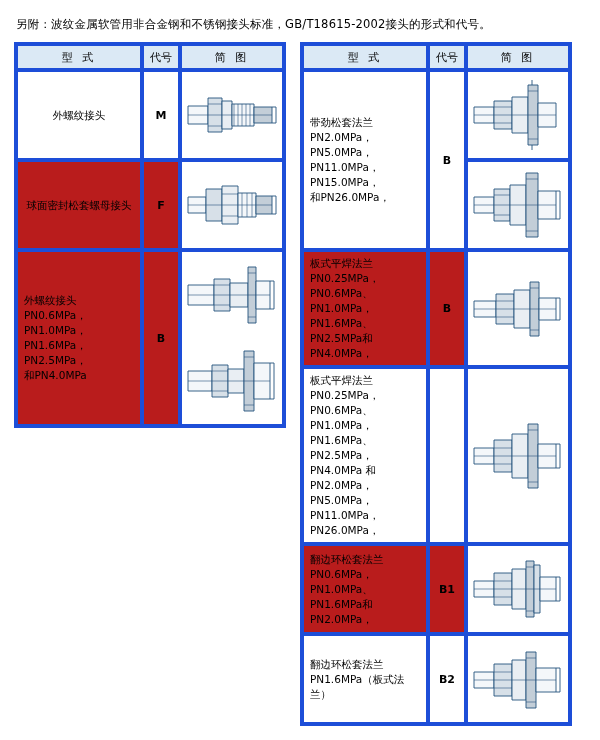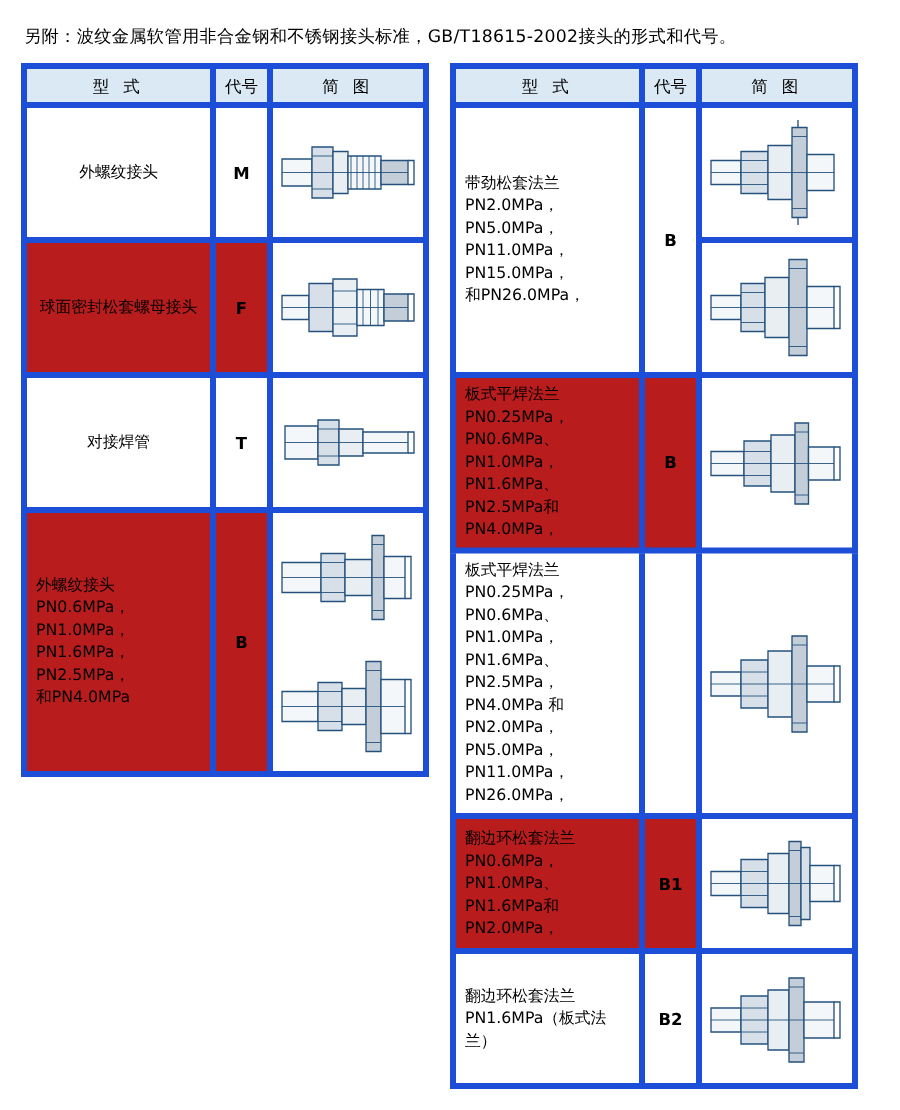--- a/index.html
+++ b/index.html
@@ -150,37 +150,20 @@
                 <path class="ln2" d="M38 20 h16 M38 42 h16"></path>
                 <path class="ln2" d="M58 19 v24 M63 19 v24 M68 19 v24"></path>
                 <path class="ln" d="M88 22 h4 v18 h-4"></path>
               </svg>
             </div>
           </td>
         </tr>
 
 
 
-        <tr class="white">
-          <td class="type center">对接焊管</td>
-          <td class="code">T</td>
-          <td class="fig">
-            <div class="fig-wrap">
-              <svg width="96" height="62" viewBox="0 0 96 62">
-                <path class="fl-light" d="M6 20 h22 v22 H6 z"></path>
-                <path class="fl-mid" d="M28 16 h14 v30 H28 z"></path>
-                <path class="fl-body" d="M42 22 h16 v18 H42 z"></path>
-                <path class="fl-light" d="M58 24 h30 v14 H58 z"></path>
-                <path class="ln2" d="M6 31 h82"></path>
-                <path class="ln2" d="M28 22 h14 M28 40 h14"></path>
-                <path class="ln" d="M88 24 h4 v14 h-4"></path>
-              </svg>
-            </div>
-          </td>
-        </tr>
 
         <tr class="yellow">
           <td class="type">
             <span style="white-space:pre-line;">外螺纹接头
 PN0.6MPa，PN1.0MPa，
 PN1.6MPa，PN2.5MPa，
 和PN4.0MPa</span>
           </td>
           <td class="code">B</td>
           <td class="fig" style="height:172px;">

